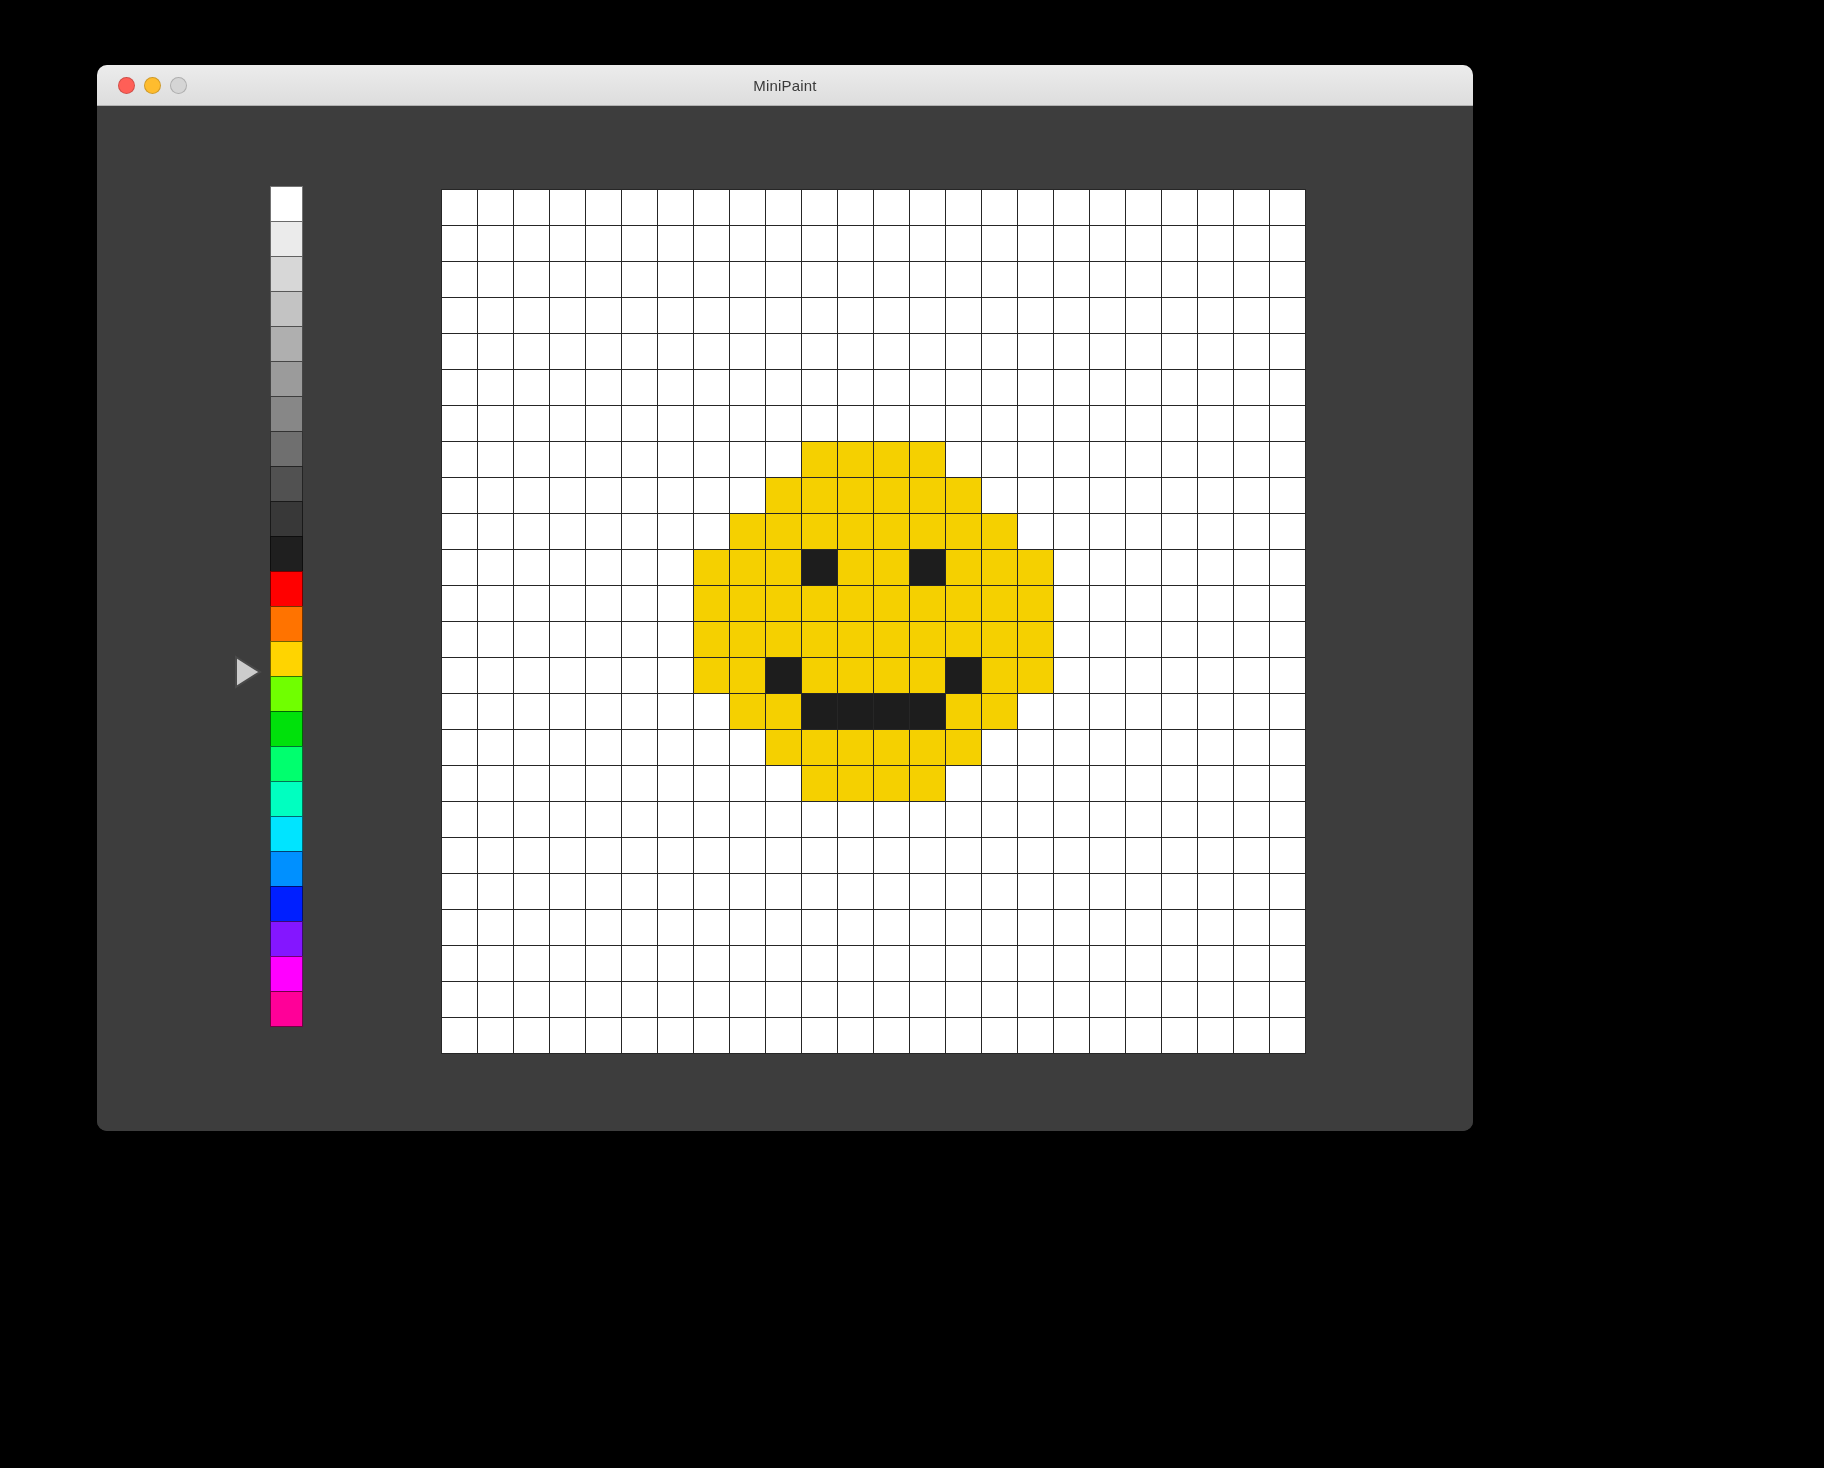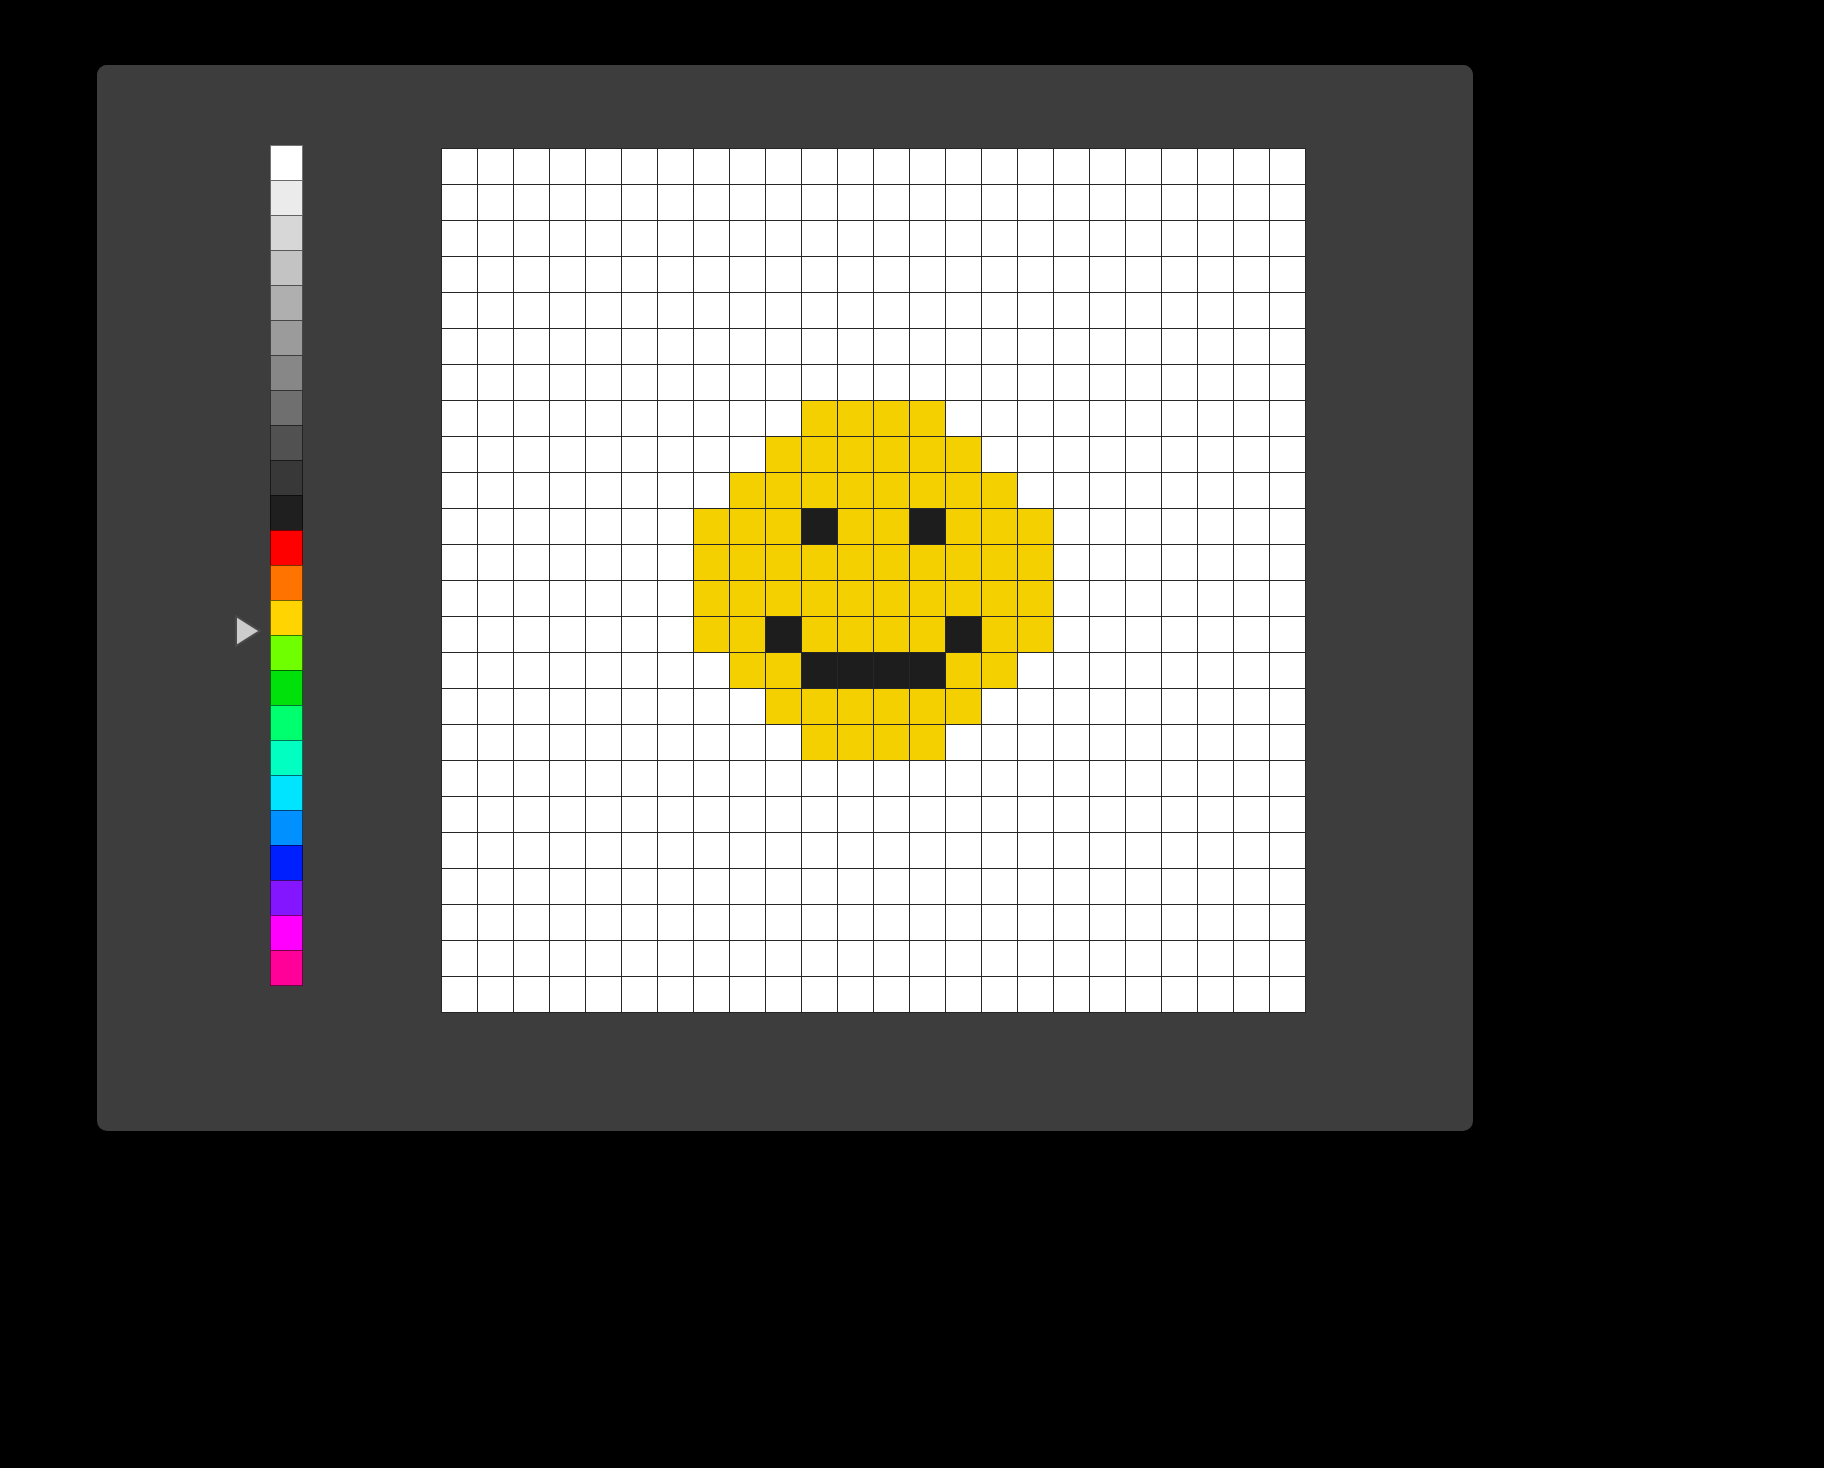--- a/index.html
+++ b/index.html
@@ -67,20 +67,28 @@
     gap:1px;
     background:#262626;
     border:1px solid #262626;
   }
   .cell { background:#ffffff; }
 </style>
 </head>
 <body>
 
 <div class="window">
+  <div class="titlebar">
+    <div class="traffic-lights">
+        <button class="light" style="background: rgb(255, 95, 87);"></button>
+        <button class="light" style="background: rgb(254, 188, 46);"></button>
+        <button class="light" style="background: rgb(213, 213, 213);"></button>
+      </div>
+    <div class="window-title">MiniPaint</div>
+  </div>
   <div class="content">
     <div class="palette">
         <div class="swatch" style="background: rgb(255, 255, 255);"></div>
         <div class="swatch" style="background: rgb(235, 235, 235);"></div>
         <div class="swatch" style="background: rgb(215, 215, 215);"></div>
         <div class="swatch" style="background: rgb(195, 195, 195);"></div>
         <div class="swatch" style="background: rgb(175, 175, 175);"></div>
         <div class="swatch" style="background: rgb(155, 155, 155);"></div>
         <div class="swatch" style="background: rgb(135, 135, 135);"></div>
         <div class="swatch" style="background: rgb(111, 111, 111);"></div>

